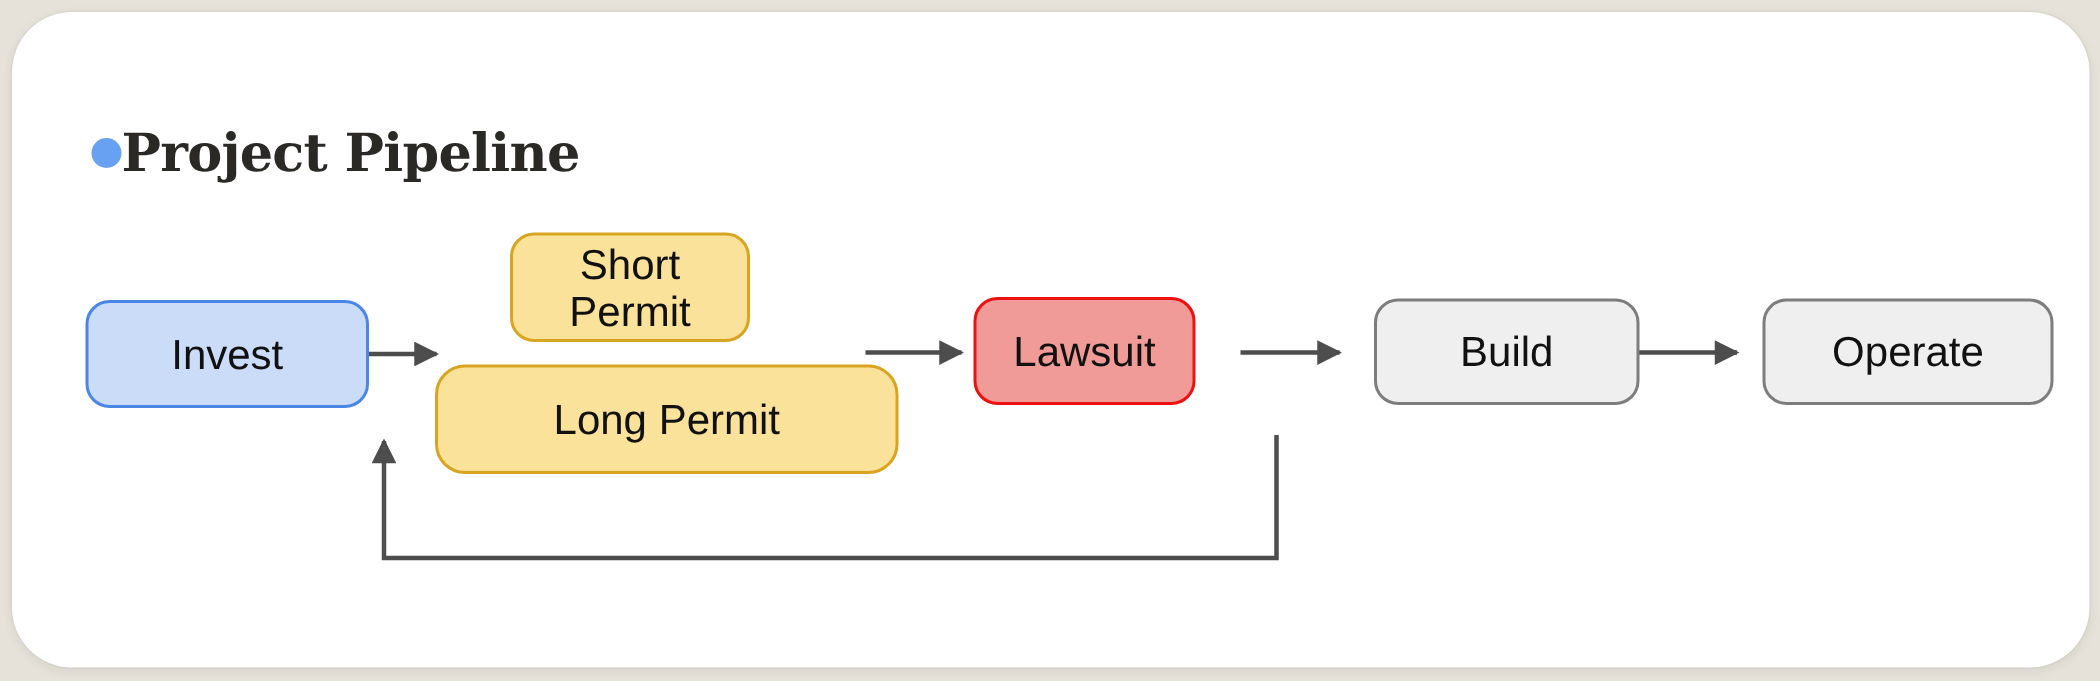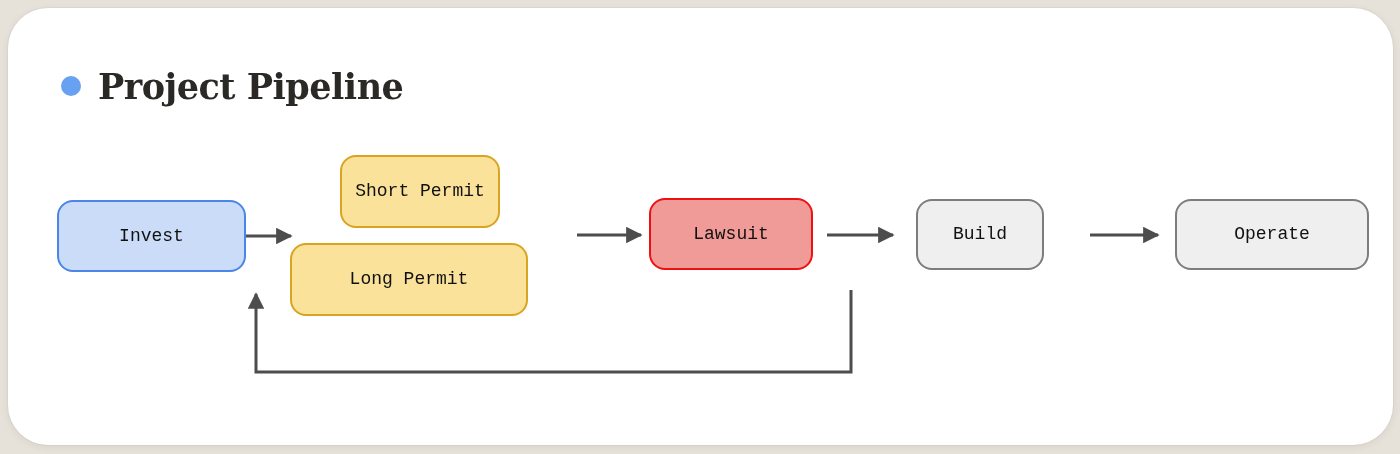--- a/index.html
+++ b/index.html
@@ -10,22 +10,22 @@
     overflow: hidden; position: relative;
   }
   .card {
     position: absolute; left: 8px; top: 8px;
     width: 1385px; height: 437px;
     background: var(--color-card-bg, #ffffff);
     border-radius: 40px;
     box-shadow: 0 0 0 1px rgba(0,0,0,0.03), 0 2px 8px rgba(0,0,0,0.07);
   }
   .title-row {
-    position: absolute; left: 53px; top: 56px;
-    height: 44px; display: flex; align-items: center; gap: 17px;
+    position: absolute; left: 53px; top: 72px;
+    height: 44px; display: flex; align-items: center; 
   }
   .dot {
     width: 20px; height: 20px; border-radius: 50%;
     background: var(--color-accent-dot, #69a1f2);
     flex: 0 0 auto;
   }
   .title {
     margin: 0;
     font-family: "DejaVu Serif", serif;
     font-weight: bold;
@@ -35,37 +35,37 @@
     white-space: nowrap;
   }
   .diagram { position: absolute; left: 0; top: 0; width: 1400px; height: 454px; }
   .edges-layer { position: absolute; left: 0; top: 0; }
   .edge { stroke: var(--color-arrow, #4d4d4d); stroke-width: 3; fill: none; }
   .arrowhead { fill: var(--color-arrow, #4d4d4d); }
   .node {
     position: absolute;
     display: flex; align-items: center; justify-content: center;
     text-align: center;
-    font-family: Liberation Mono, monospace;
-    font-size: 18px; line-height: 31px;
+    font-family: Liberation Sans, sans-serif;
+    font-size: 28px; line-height: 31px;
     color: var(--color-node-text, #111111);
     border-radius: 16px;
     border: 2px solid transparent;
     box-sizing: border-box;
     padding: 2px 4px;
   }
   .node.blue   { background: var(--color-blue-fill, #cbdcf8);  border-color: var(--color-blue-border, #4a86e8); }
   .node.yellow { background: var(--color-yellow-fill, #fae29a); border-color: var(--color-yellow-border, #d9a521); }
   .node.red    { background: var(--color-red-fill, #f09b97);   border-color: var(--color-red-border, #ee1111); }
   .node.gray   { background: var(--color-gray-fill, #efefef);  border-color: var(--color-gray-border, #7d7d7d); }
   .node-invest       { left: 57px;   top: 200px; width: 189px; height: 72px; }
   .node-short-permit { left: 340px;  top: 155px; width: 160px; height: 73px; }
-  .node-long-permit  { left: 290px;  top: 243px; width: 238px; height: 73px; }
-  .node-lawsuit      { left: 649px;  top: 198px; width: 164px; height: 72px; }
-  .node-build        { left: 916px;  top: 199px; width: 128px; height: 71px; }
+  .node-long-permit  { left: 290px;  top: 243px; width: 309px; height: 73px; border-radius: 20px; }
+  .node-lawsuit      { left: 649px;  top: 198px; width: 148px; height: 72px; }
+  .node-build        { left: 916px;  top: 199px; width: 177px; height: 71px; }
   .node-operate      { left: 1175px; top: 199px; width: 194px; height: 71px; }
 </style>
 </head>
 <body>
 
 <div class="card">
   <div class="title-row">
     <span class="dot"></span>
     <h1 class="title">Project Pipeline</h1>
   </div>

